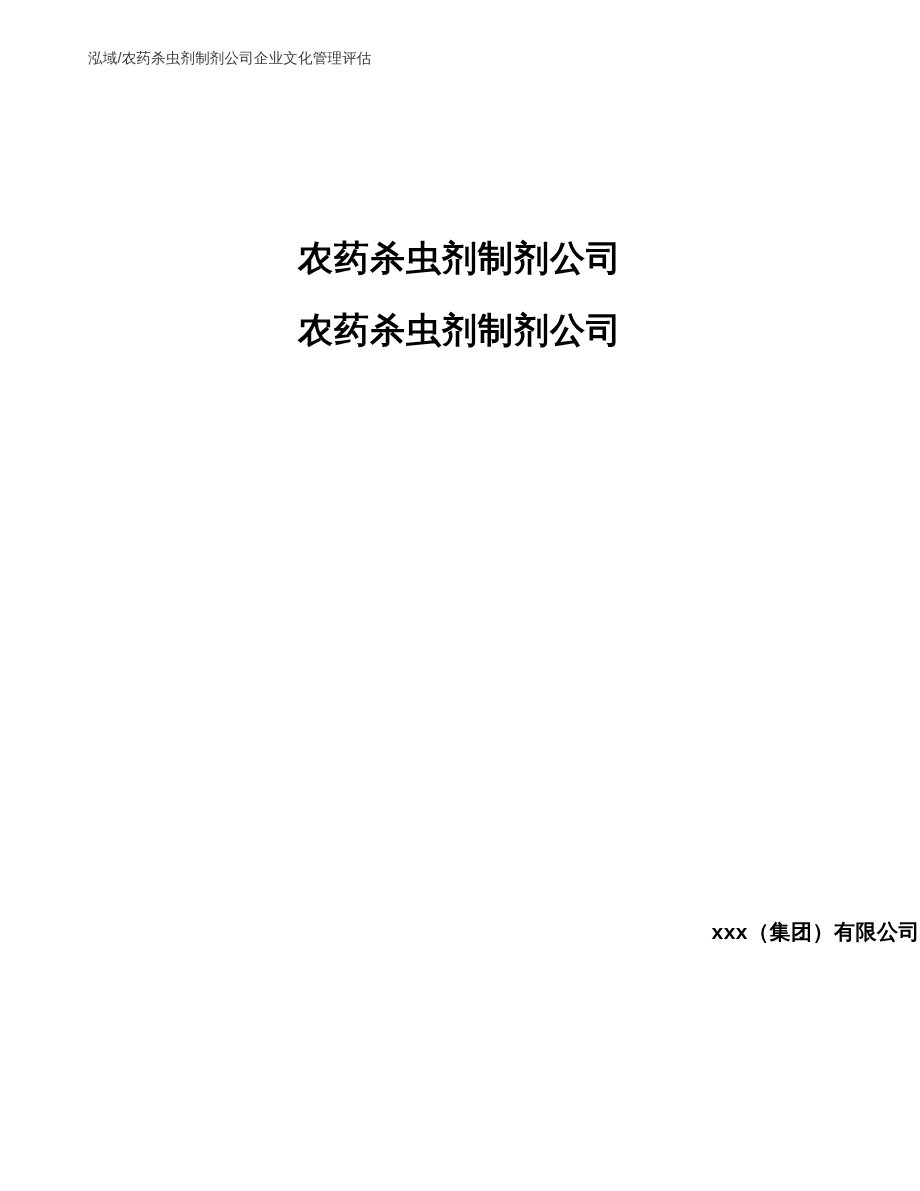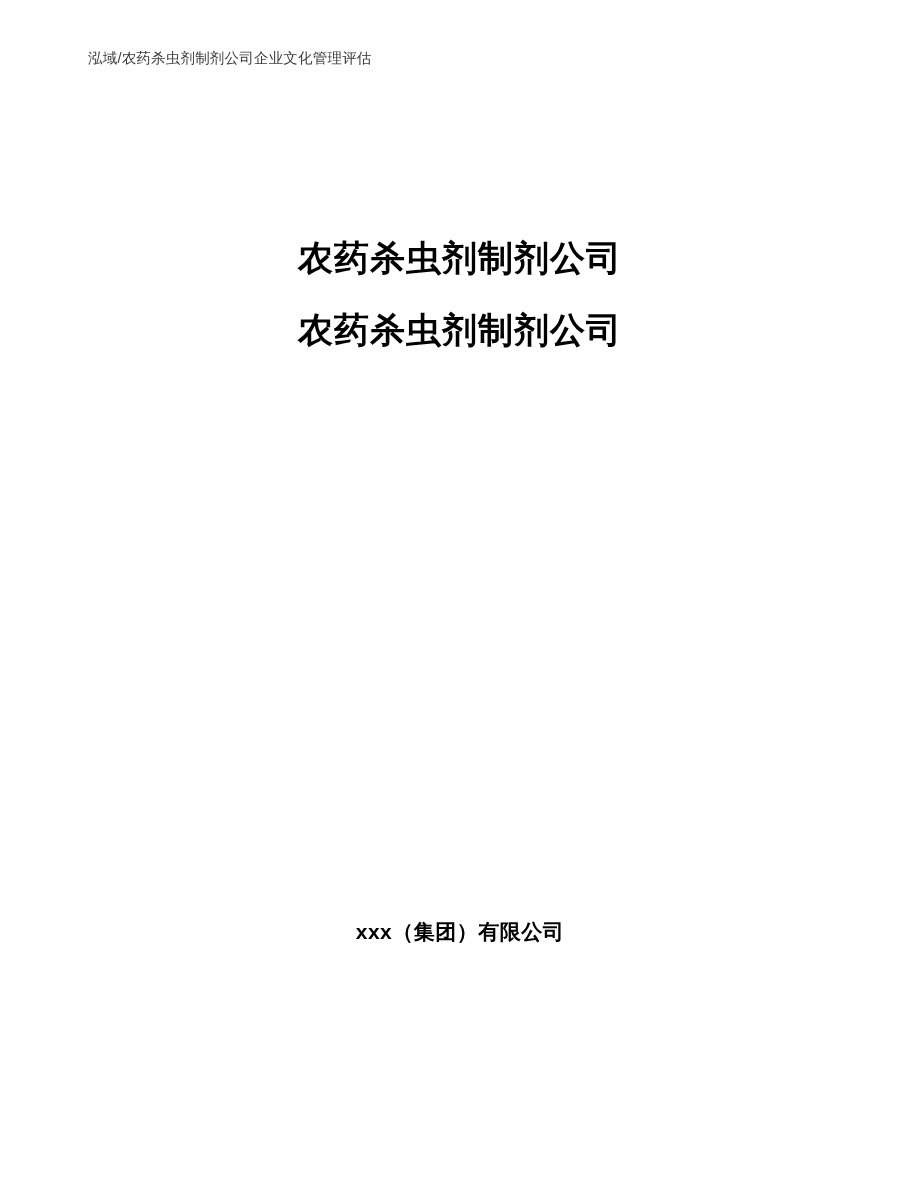--- a/index.html
+++ b/index.html
@@ -43,21 +43,21 @@
     font-weight: bold;
     line-height: 72px;
     letter-spacing: 1px;
     color: #000000;
   }
   .footer-company {
     position: absolute;
     top: 918px;
     left: 0;
     width: 920px;
-    text-align: center;
+    text-align: right;
     font-size: 21px;
     font-weight: bold;
     letter-spacing: 0.5px;
     color: #000000;
   }
 </style>
 </head>
 <body>
 
 <div class="page">

